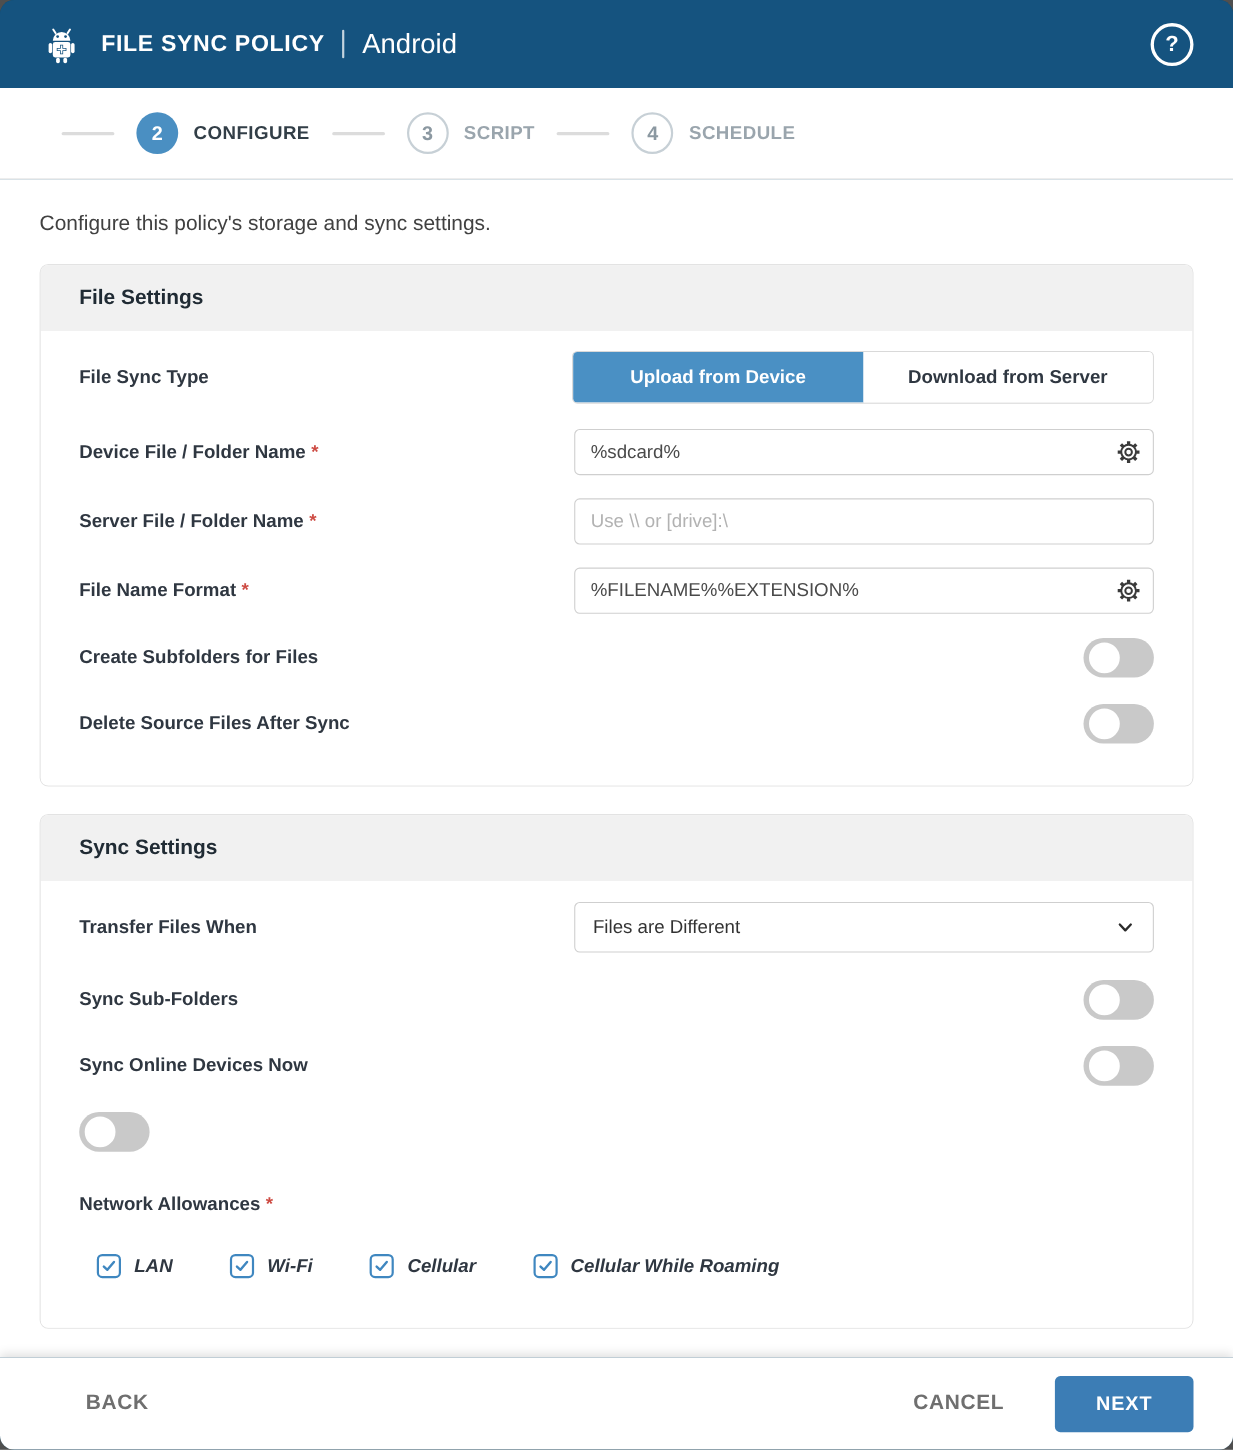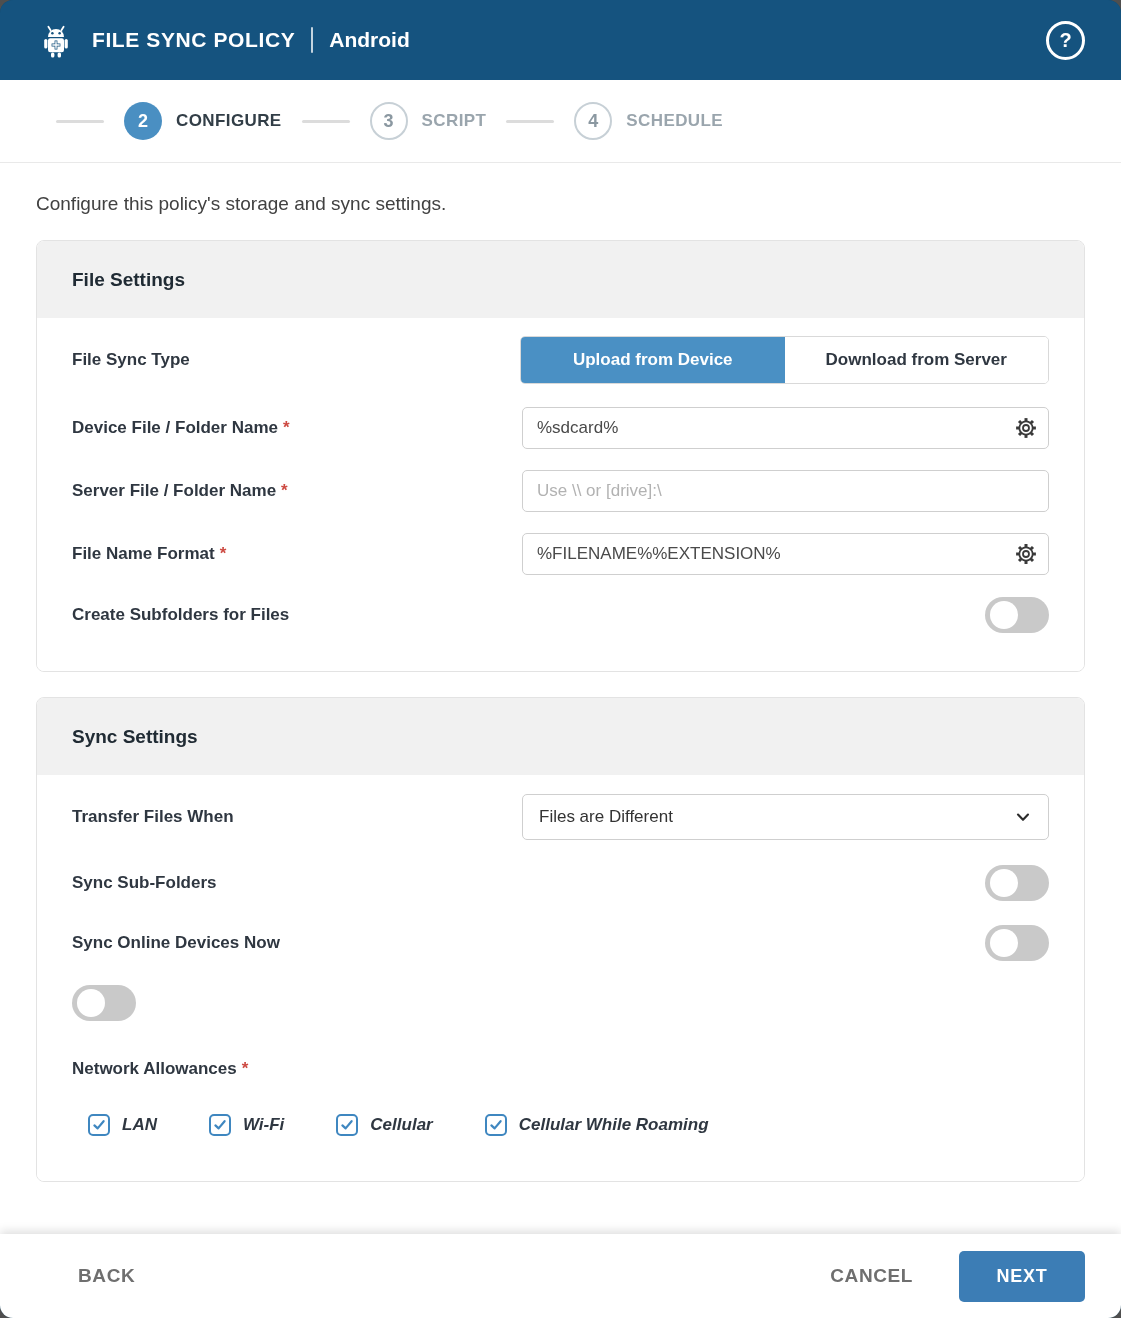--- a/index.html
+++ b/index.html
@@ -21,21 +21,21 @@
   .app-header{
     height:80px;flex:0 0 80px;
     background:#15537f;
     display:flex;align-items:center;
     padding:0 36px;
     color:#fff;
   }
   .robot{width:40px;height:40px;flex:0 0 40px;}
   .app-title{font-size:21px;font-weight:700;letter-spacing:.6px;margin-left:16px;}
   .hdr-divider{width:2px;height:26px;background:rgba(255,255,255,.75);margin:0 16px;border-radius:1px;}
-  .app-subtitle{font-size:21px;font-weight:700;}
+  .app-subtitle{font-size:25px;font-weight:400;}
   .help{
     margin-left:auto;width:33px;height:33px;border:3px solid #fff;border-radius:50%;
     display:flex;align-items:center;justify-content:center;
     font-size:20px;font-weight:700;color:#fff;cursor:pointer;line-height:1;
   }
   
   .stepper{
     height:82px;flex:0 0 82px;background:#fff;
     border-bottom:1px solid #e9e9e9;
     display:flex;align-items:center;
@@ -51,21 +51,21 @@
   .step-circle.active{background:#4a8fc2;color:#fff;}
   .step-circle.todo{border:2px solid #c7d0d6;color:#8b98a1;background:#fff;}
   .step-label{margin-left:14px;font-size:17px;font-weight:700;letter-spacing:.4px;color:#323e47;}
   .step.todo .step-label{color:#9aa5ad;}
   .connector{width:48px;height:3px;background:#dcdcdc;border-radius:2px;margin:0 20px;}
   
   .content{flex:1;background:#fff;padding:0 36px;overflow:hidden;}
   .page-desc{margin-top:30px;font-size:19px;color:#414141;}
   .card{margin-top:25px;border:1px solid #e3e3e3;border-radius:8px;overflow:hidden;}
   .card-header{
-    background:#f1f1f1;height:77px;display:flex;align-items:center;
+    background:#f1f1f1;height:60px;display:flex;align-items:center;
     padding:0 35px;font-size:19px;font-weight:700;color:#202b34;
   }
   .card-body{padding:6px 35px 26px 35px;background:#fff;}
   .row{display:flex;align-items:center;justify-content:space-between;}
   .row.h72{min-height:72px;}
   .row.h63{min-height:63px;}
   .row.h60{min-height:60px;}
   .row-label{font-size:17px;font-weight:700;color:#2f3741;}
   .req{color:#cd4a42;margin-left:5px;font-weight:700;}
   
@@ -239,20 +239,26 @@
           </div>
         </div>
 
         <div class="row h60">
           <span class="row-label">Create Subfolders for Files</span>
           <div class="toggle">
               <span class="knob"></span>
             </div>
         </div>
 
+        <div class="row h60">
+          <span class="row-label">Delete Source Files After Sync</span>
+          <div class="toggle">
+              <span class="knob"></span>
+            </div>
+        </div>
 
       </div>
     </div>
 
     <div class="card">
       <div class="card-header">
         <span>Sync Settings</span>
       </div>
       <div class="card-body">
 

